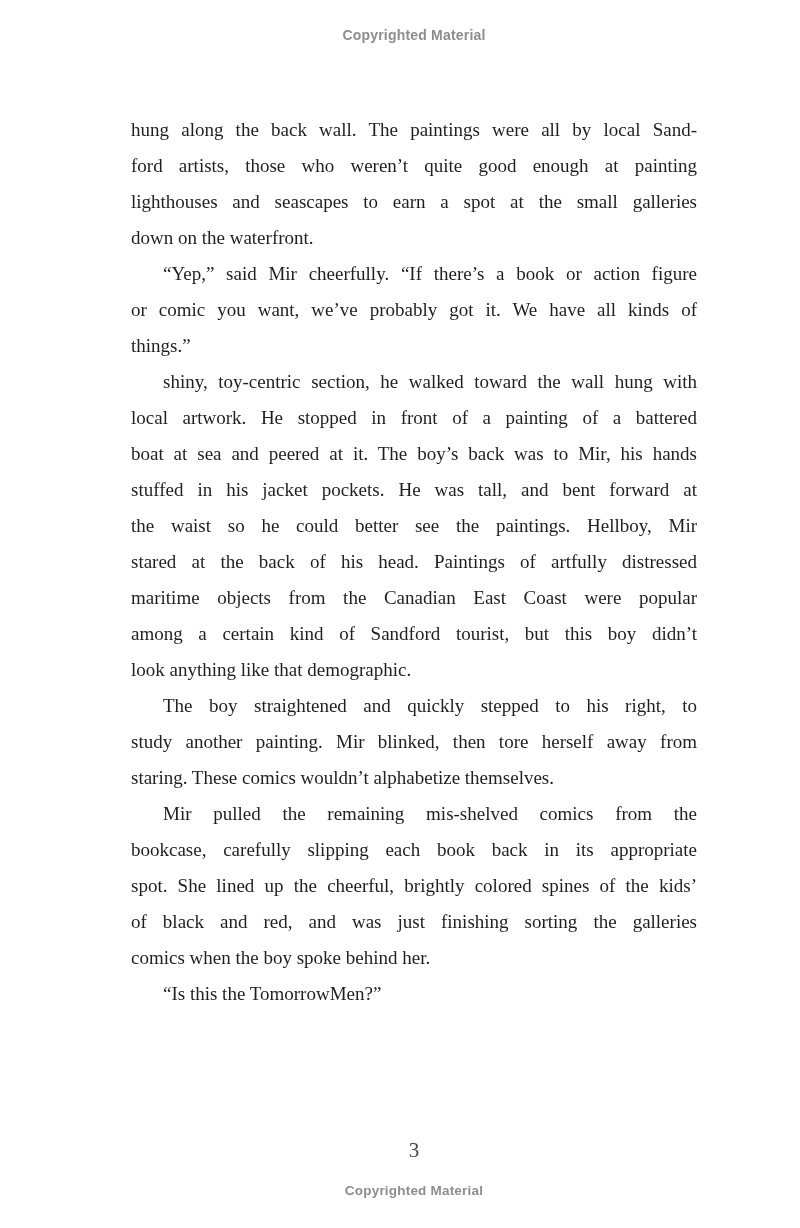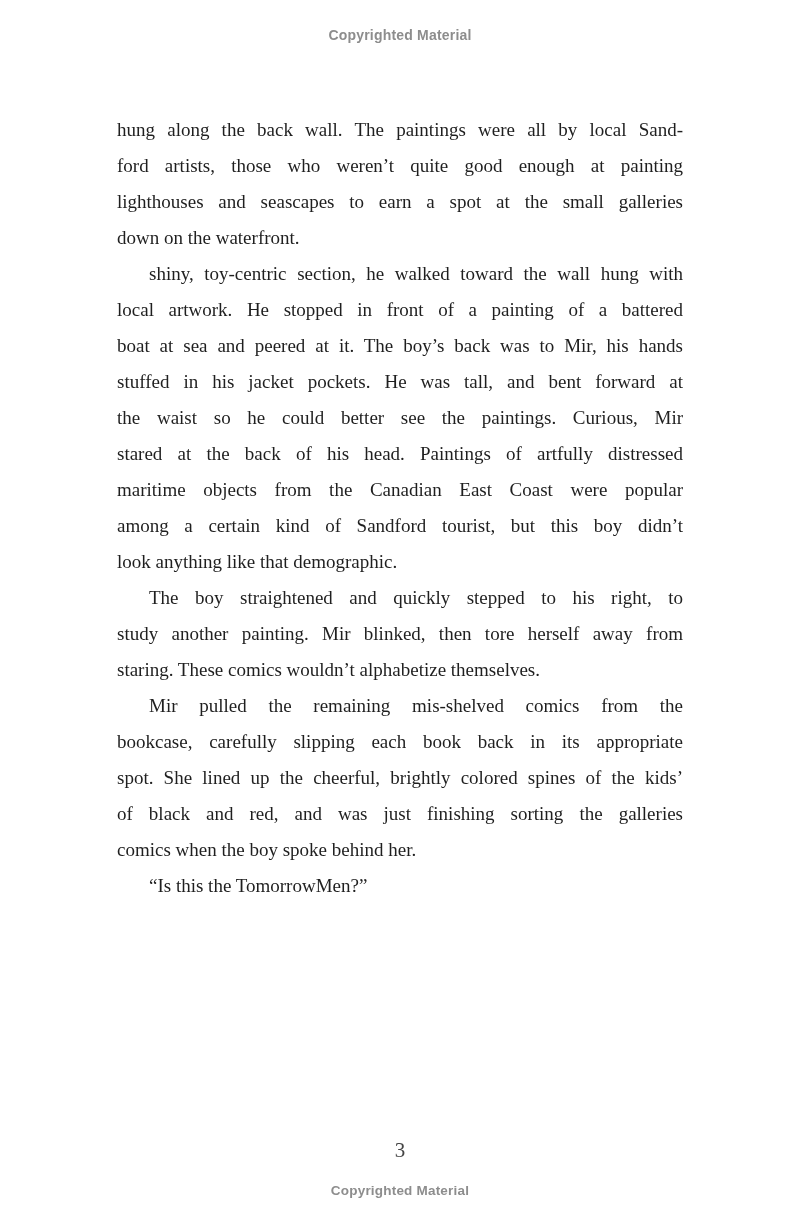--- a/index.html
+++ b/index.html
@@ -7,20 +7,21 @@
     padding: 0;
     background: #ffffff;
   }
   .page {
     position: relative;
     width: 704px;
     height: 1228px;
     background: #ffffff;
     overflow: hidden;
     font-family: "Liberation Serif", serif;
+    margin-left: 14px;
   }
   .notice {
     position: absolute;
     left: 0;
     width: 800px;
     text-align: center;
     font-family: "Liberation Sans", sans-serif;
     font-weight: bold;
     font-size: 14px;
     color: #8d8d8d;
@@ -71,25 +72,30 @@
   <div class="notice top">Copyrighted Material</div>
 
   <div class="text-block">
       <div class="para">
         <div class="line">hung along the back wall. The paintings were all by local Sand-</div>
         <div class="line">ford artists, those who weren’t quite good enough at painting</div>
         <div class="line">lighthouses and seascapes to earn a spot at the small galleries</div>
         <div class="line last">down on the waterfront.</div>
       </div>
       <div class="para indent">
+        <div class="line">“Yep,” said Mir cheerfully. “If there’s a book or action figure</div>
+        <div class="line">or comic you want, we’ve probably got it. We have all kinds of</div>
+        <div class="line last">things.”</div>
+      </div>
+      <div class="para indent">
         <div class="line">shiny, toy-centric section, he walked toward the wall hung with</div>
         <div class="line">local artwork. He stopped in front of a painting of a battered</div>
         <div class="line">boat at sea and peered at it. The boy’s back was to Mir, his hands</div>
         <div class="line">stuffed in his jacket pockets. He was tall, and bent forward at</div>
-        <div class="line">the waist so he could better see the paintings. Curious, Mir</div>
+        <div class="line">the waist so he could better see the paintings. Hellboy, Mir</div>
         <div class="line">stared at the back of his head. Paintings of artfully distressed</div>
         <div class="line">maritime objects from the Canadian East Coast were popular</div>
         <div class="line">among a certain kind of Sandford tourist, but this boy didn’t</div>
         <div class="line last">look anything like that demographic.</div>
       </div>
       <div class="para indent">
         <div class="line">The boy straightened and quickly stepped to his right, to</div>
         <div class="line">study another painting. Mir blinked, then tore herself away from</div>
         <div class="line last">staring. These comics wouldn’t alphabetize themselves.</div>
       </div>

